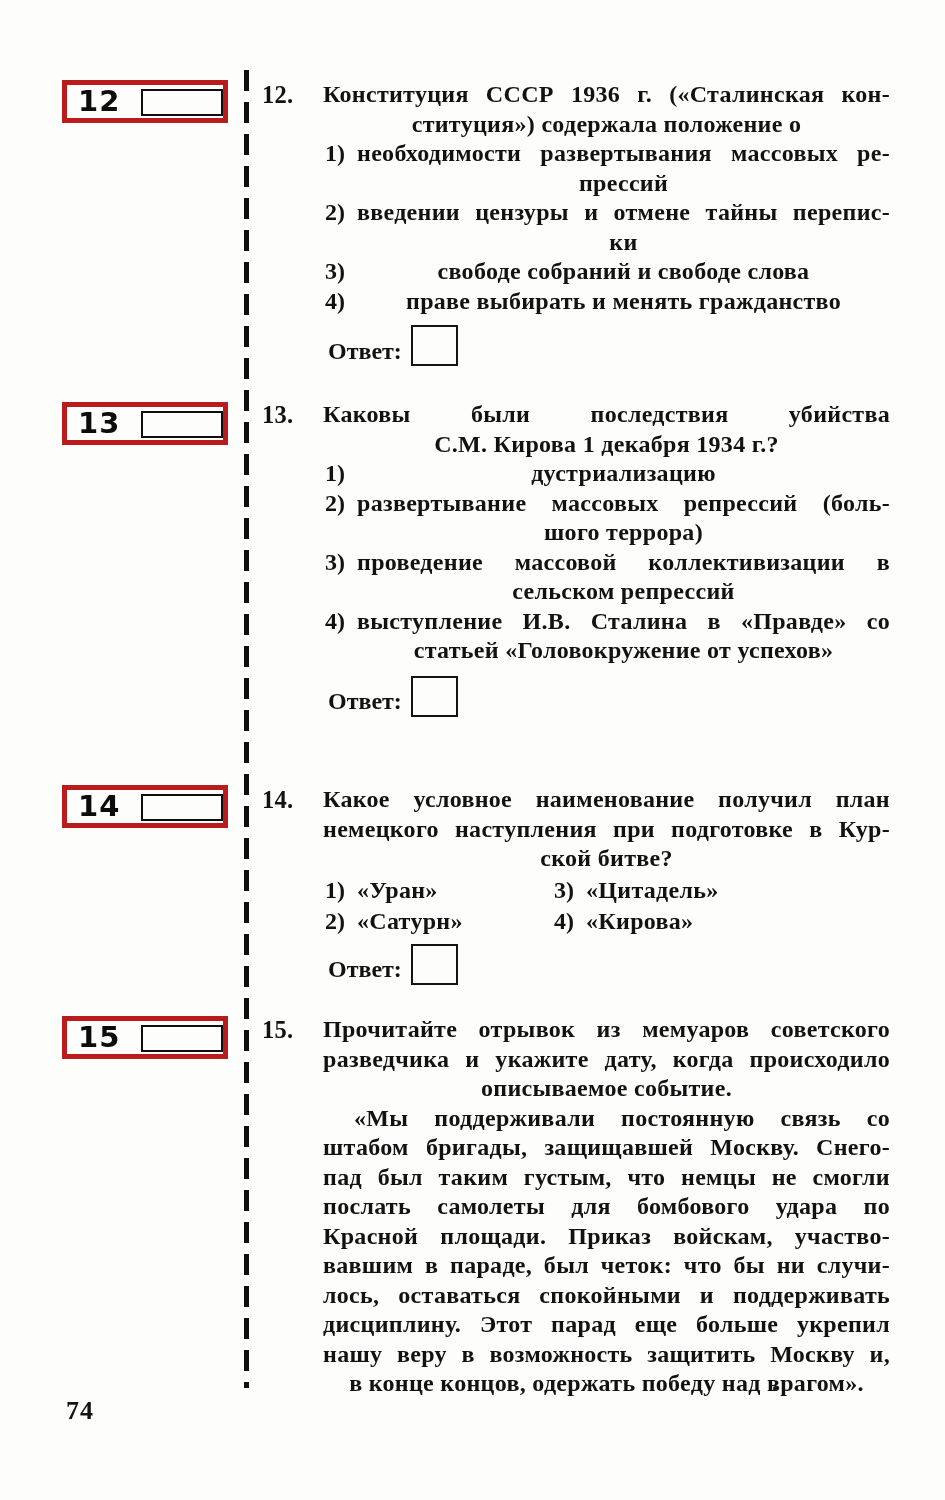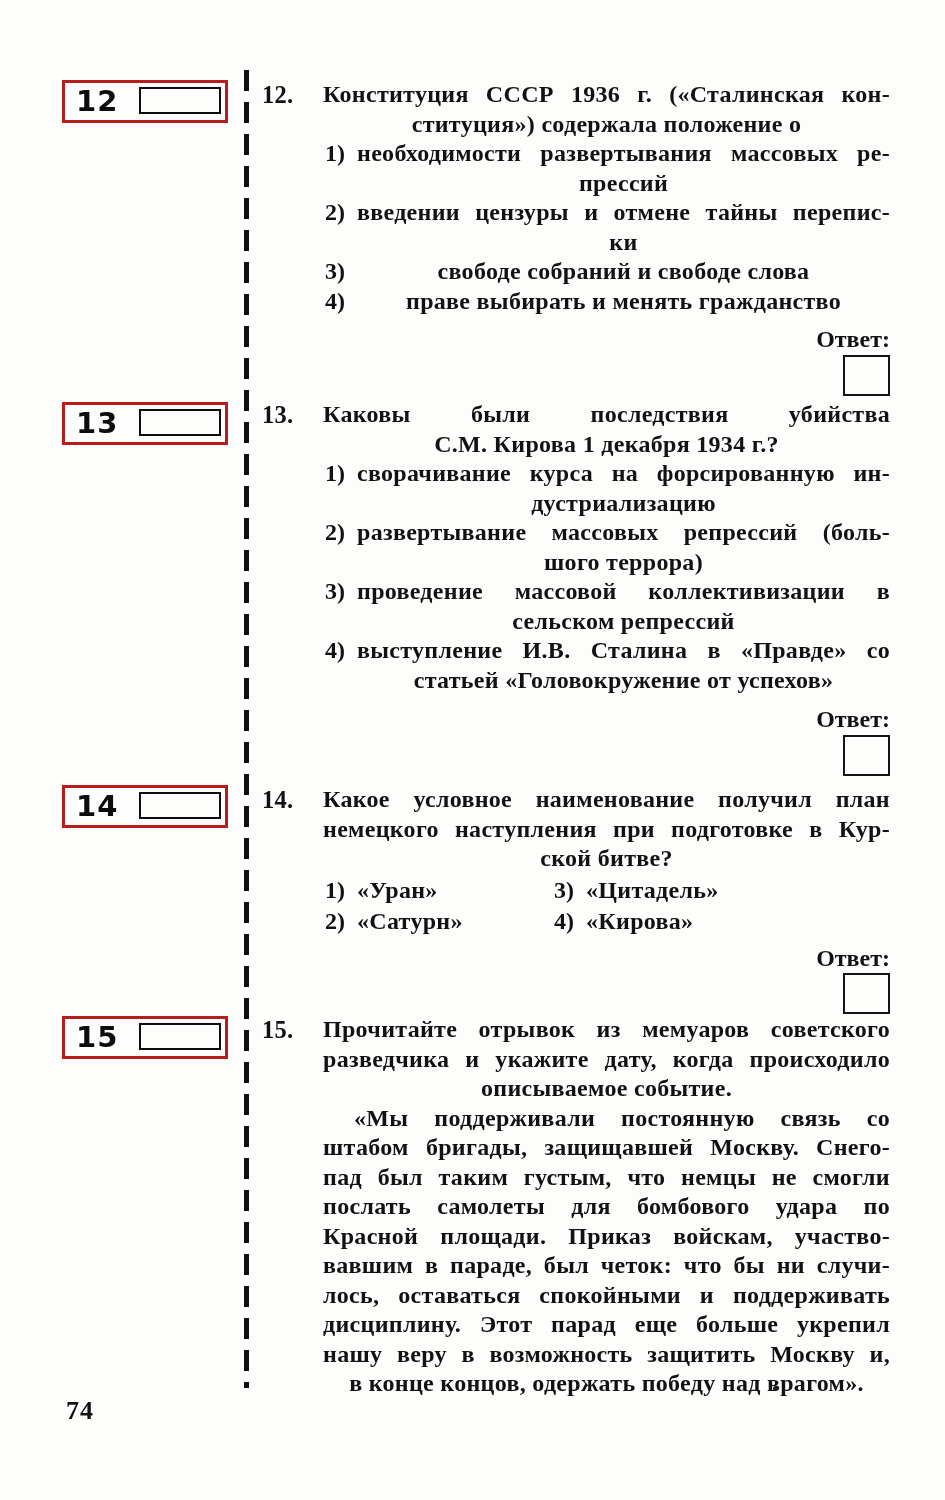--- a/index.html
+++ b/index.html
@@ -12,21 +12,21 @@
     overflow:hidden;
   }
   
   .dashline{
     position:absolute;left:244px;top:70px;width:5px;height:1318px;
     background:repeating-linear-gradient(to bottom,#101010 0 21px,transparent 21px 32px);
   }
   
   .margin-box{
     position:absolute;left:62px;width:166px;height:43px;
-    border:3px solid #b91c1c;box-sizing:border-box;background:#fdfdfb;
+    border:5px solid #b91c1c;box-sizing:border-box;background:#fdfdfb;
   }
   .margin-box .mnum{
     position:absolute;left:11px;top:50%;transform:translateY(-53%);
     font-family:"DejaVu Sans","Liberation Sans",sans-serif;
     font-weight:bold;font-size:29px;letter-spacing:1px;color:#0c0c0c;
   }
   .margin-box .slot{
     position:absolute;left:74px;top:4px;width:82px;height:27px;
     border:2px solid #0e0e0e;box-sizing:border-box;background:#fdfdfb;
   }
@@ -47,21 +47,21 @@
   .opt-num{flex:0 0 32px;width:32px;font-weight:bold;font-size:24px;line-height:29.5px;}
   .opt-lines{flex:1;min-width:0;}
   
   .pair-row{display:flex;margin-left:2px;margin-top:2px;}
   .pair-cell{display:flex;}
   .pair-cell.left{flex:0 0 229px;width:229px;}
   .pair-cell.right{flex:1;}
   
   .quote .ln.first{text-indent:31px;}
   
-  .answer-row{display:flex;align-items:flex-end;margin-left:5px;flex-direction:column;}
+  .answer-row{display:flex;align-items:flex-end;margin-left:5px;}
   .answer-label{font-weight:bold;font-size:24px;line-height:29.5px;}
   .answer-box{
     display:inline-block;width:47px;height:41px;
     border:2px solid #141414;box-sizing:border-box;
     margin-left:9px;background:#fdfdfb;
   }
   .page-number{
     position:absolute;left:66px;top:1396px;
     font-weight:bold;font-size:26px;letter-spacing:1px;
   }
@@ -134,21 +134,20 @@
 
   <div class="q" style="top:400px">
     <div class="qgrid">
       <div class="q-num">13.</div>
       <div class="q-content">
         <div class="ln j">Каковы были последствия убийства</div>
         <div class="ln">С.М. Кирова 1 декабря 1934 г.?</div>
         <div class="opt">
           <div class="opt-num">1)</div>
           <div class="opt-lines">
-            <div class="ln j">сворачивание курса на форсированную ин-</div>
             <div class="ln">дустриализацию</div>
           </div>
         </div>
         <div class="opt">
           <div class="opt-num">2)</div>
           <div class="opt-lines">
             <div class="ln j">развертывание массовых репрессий (боль-</div>
             <div class="ln">шого террора)</div>
           </div>
         </div>

